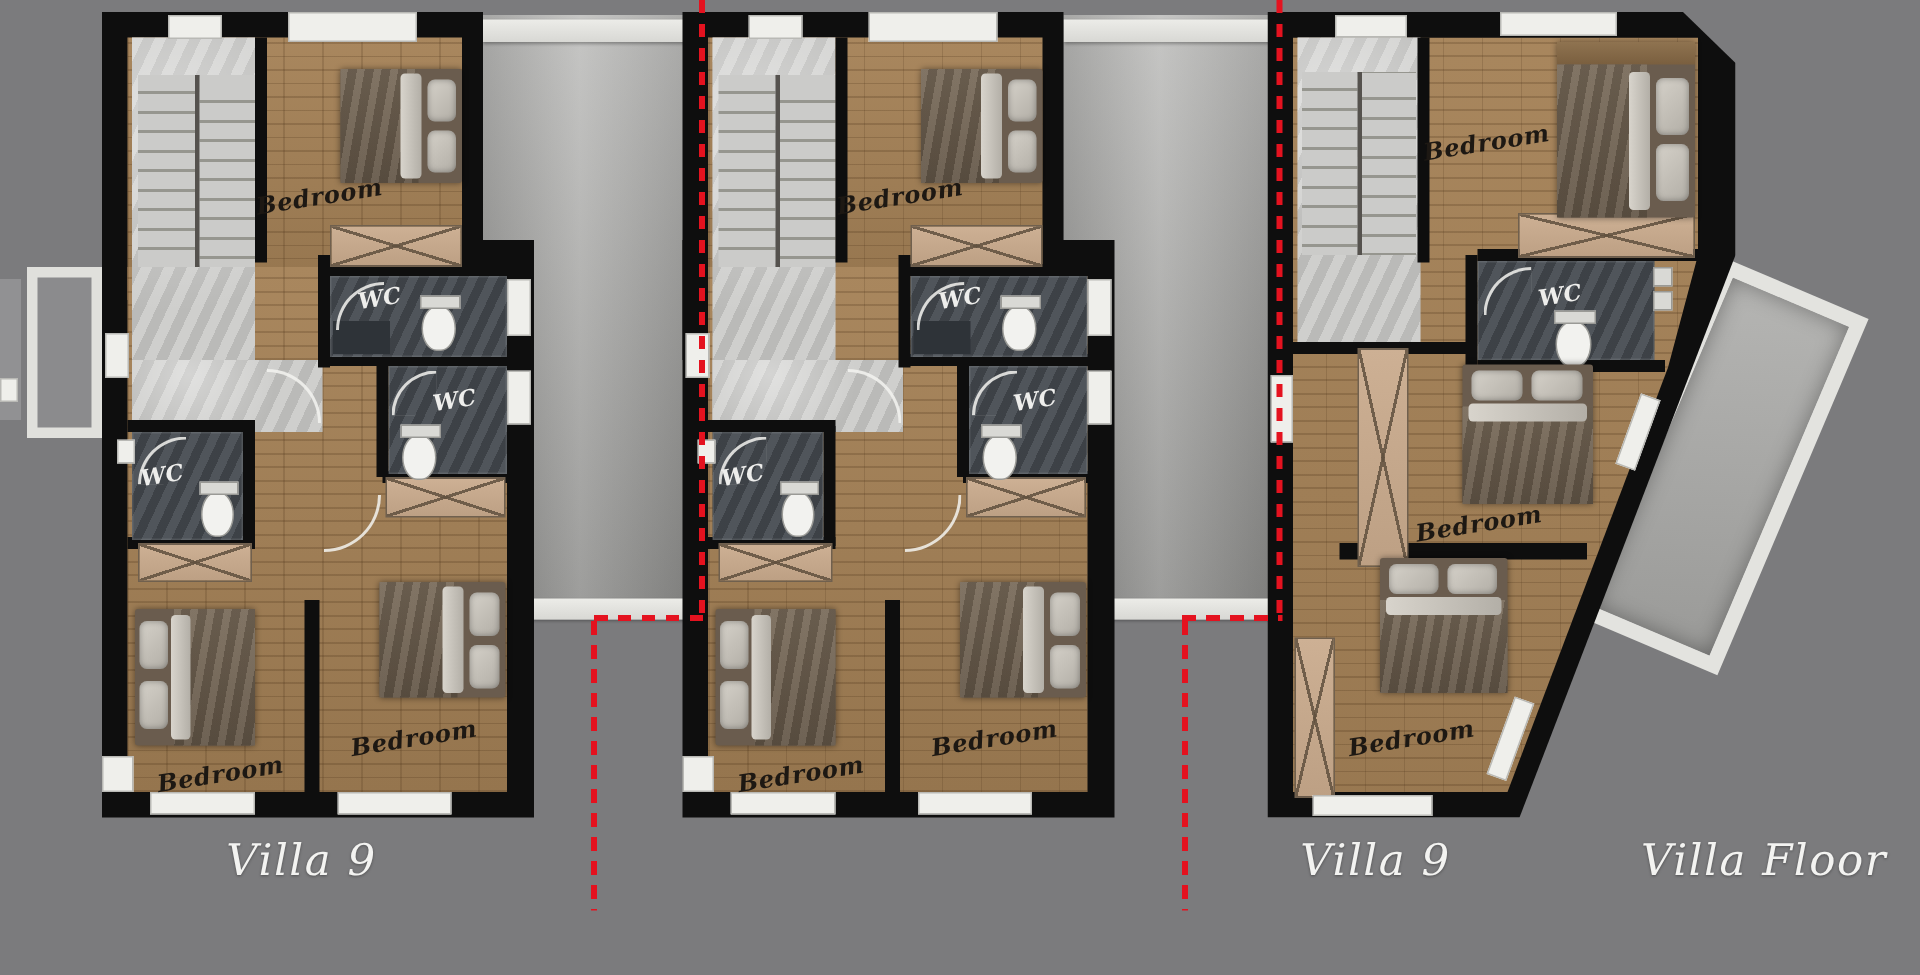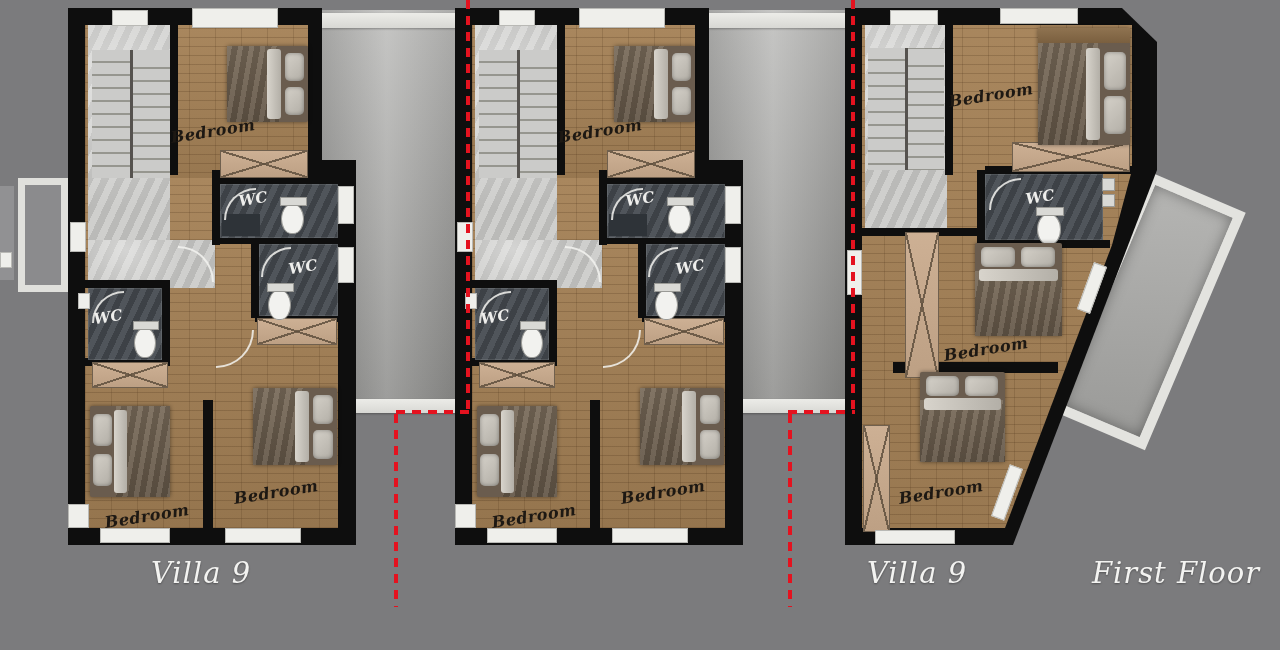--- a/index.html
+++ b/index.html
@@ -319,14 +319,14 @@
     <div class="abs script" style="left:917px;top:573px;">Villa 9</div>
   </div>
 
   <div class="abs redline-v" style="left:466px;top:0;width:4px;height:410px;z-index:30;"></div>
   <div class="abs redline-h" style="left:396px;top:410px;width:74px;height:4px;z-index:30;"></div>
   <div class="abs redline-v" style="left:394px;top:414px;width:4px;height:193px;z-index:30;"></div>
   <div class="abs redline-v" style="left:851px;top:0;width:4px;height:410px;z-index:30;"></div>
   <div class="abs redline-h" style="left:788px;top:410px;width:67px;height:4px;z-index:30;"></div>
   <div class="abs redline-v" style="left:788px;top:414px;width:4px;height:193px;z-index:30;"></div>
 
-  <div class="abs script" style="left:1176px;top:573px;">First Floor</div>
+  <div class="abs script" style="left:1176px;top:573px;">Villa Floor</div>
 </div>
 
 </body></html>

